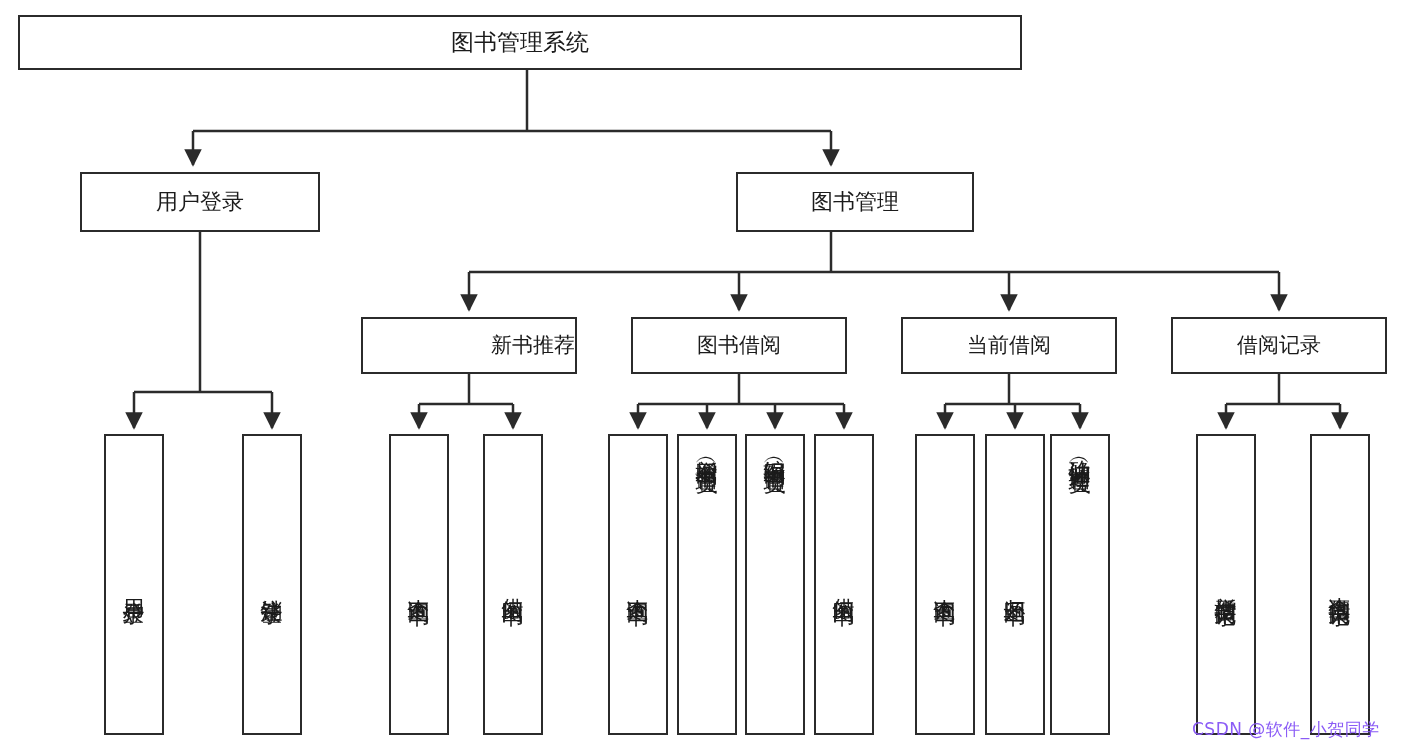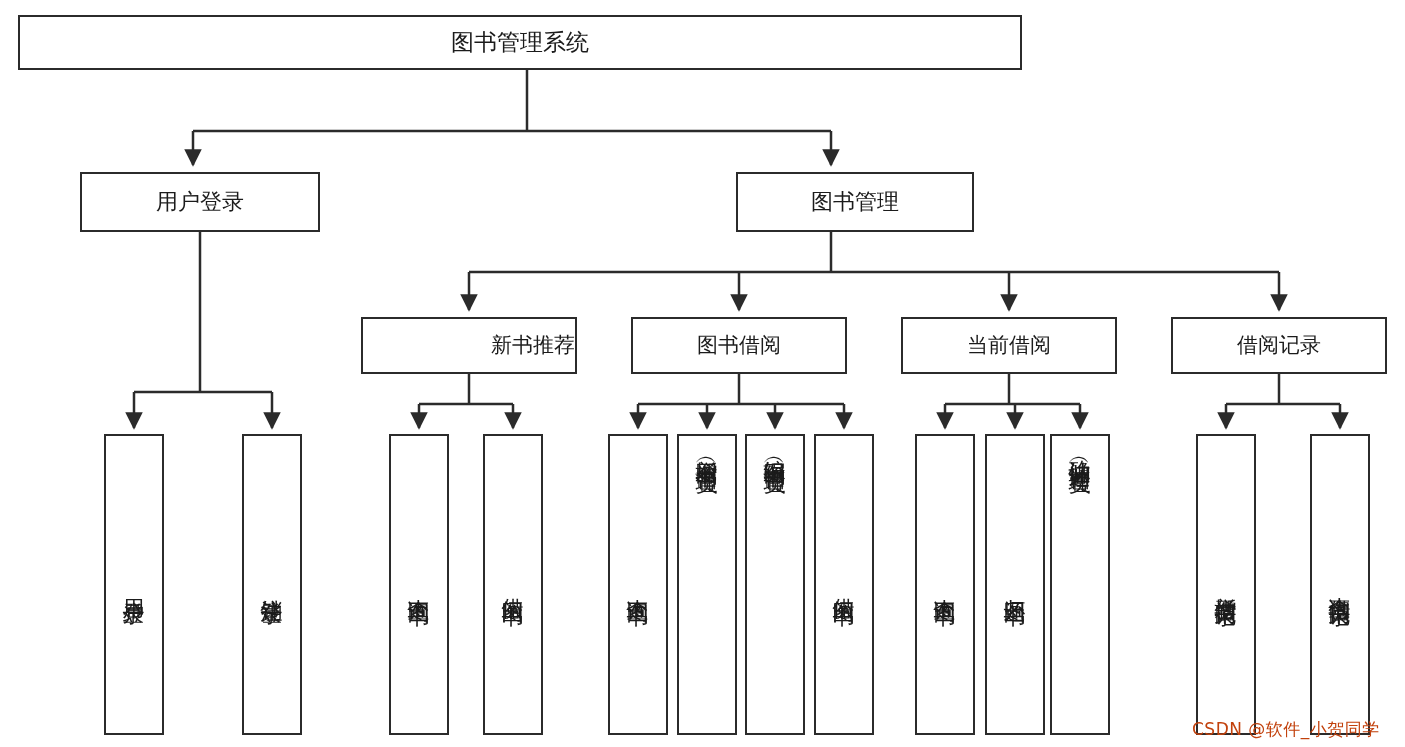--- a/index.html
+++ b/index.html
@@ -57,21 +57,21 @@
     letter-spacing: 2px;
     line-height: 1.05;
     white-space: normal;
     max-height: 100%;
   }
   .node-leaf.leaf-tall {
     align-items: flex-start;
   }
   .watermark {
     position: absolute;
-    color: #c2410c;
+    color: #8b5cf6;
     font-size: 17px;
     white-space: nowrap;
     z-index: 5;
     letter-spacing: 0.5px;
   }
 </style>
 </head>
 <body>
 
 <div id="diagram-root">

